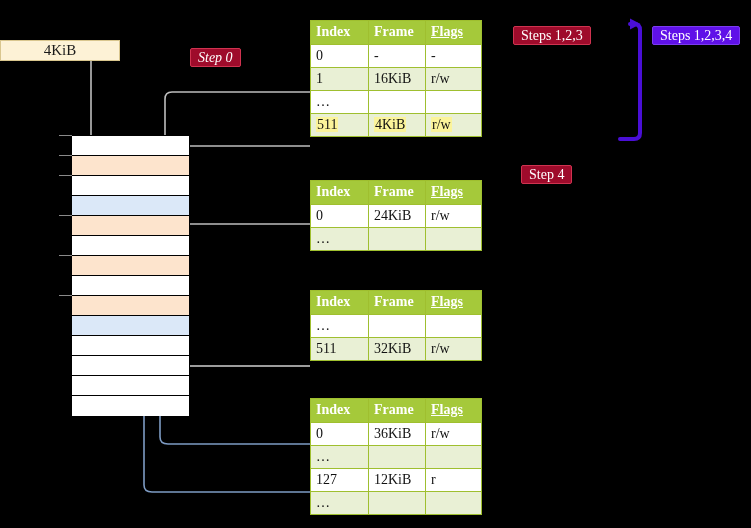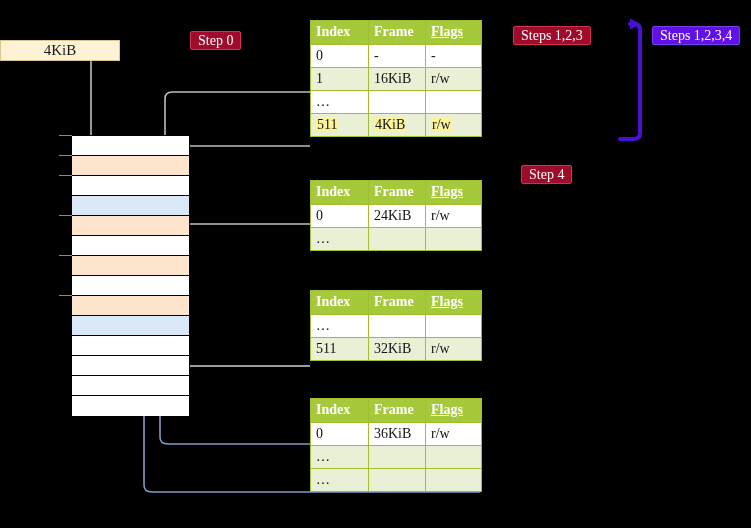--- a/index.html
+++ b/index.html
@@ -63,21 +63,21 @@
   .badge.crimson {
     background: #9e0b2b;
     border: 1px solid #cf3350;
     border-radius: 2px;
   }
   .badge.violet {
     background: #5f11e8;
     border: 1px solid #7b3bf0;
     border-radius: 2px;
   }
-  #badge-step0 { left: 190px; top: 24px; }
+  #badge-step0 { left: 190px; top: 41px; font-style: italic; }
   #badge-step4 { left: 521px; top: 158px; text-align: center; }
   #badge-steps123 { left: 513px; top: 19px; }
   #badge-steps1234 { left: 652px; top: 19px; }
 
   
   #memcol {
     position: absolute;
     left: 71px;
     top: 135px;
     width: 119px;
@@ -324,20 +324,25 @@
         <tr>
           <td class="c-index">0</td>
           <td class="c-frame">36KiB</td>
           <td class="c-flags">r/w</td>
         </tr>
         <tr class="alt">
           <td class="c-index">…</td>
           <td class="c-frame"></td>
           <td class="c-flags"></td>
         </tr>
+        <tr>
+          <td class="c-index">127</td>
+          <td class="c-frame">12KiB</td>
+          <td class="c-flags">r</td>
+        </tr>
         <tr class="alt">
           <td class="c-index">…</td>
           <td class="c-frame"></td>
           <td class="c-flags"></td>
         </tr>
       </tbody>
     </table>
 
 </div>
 

